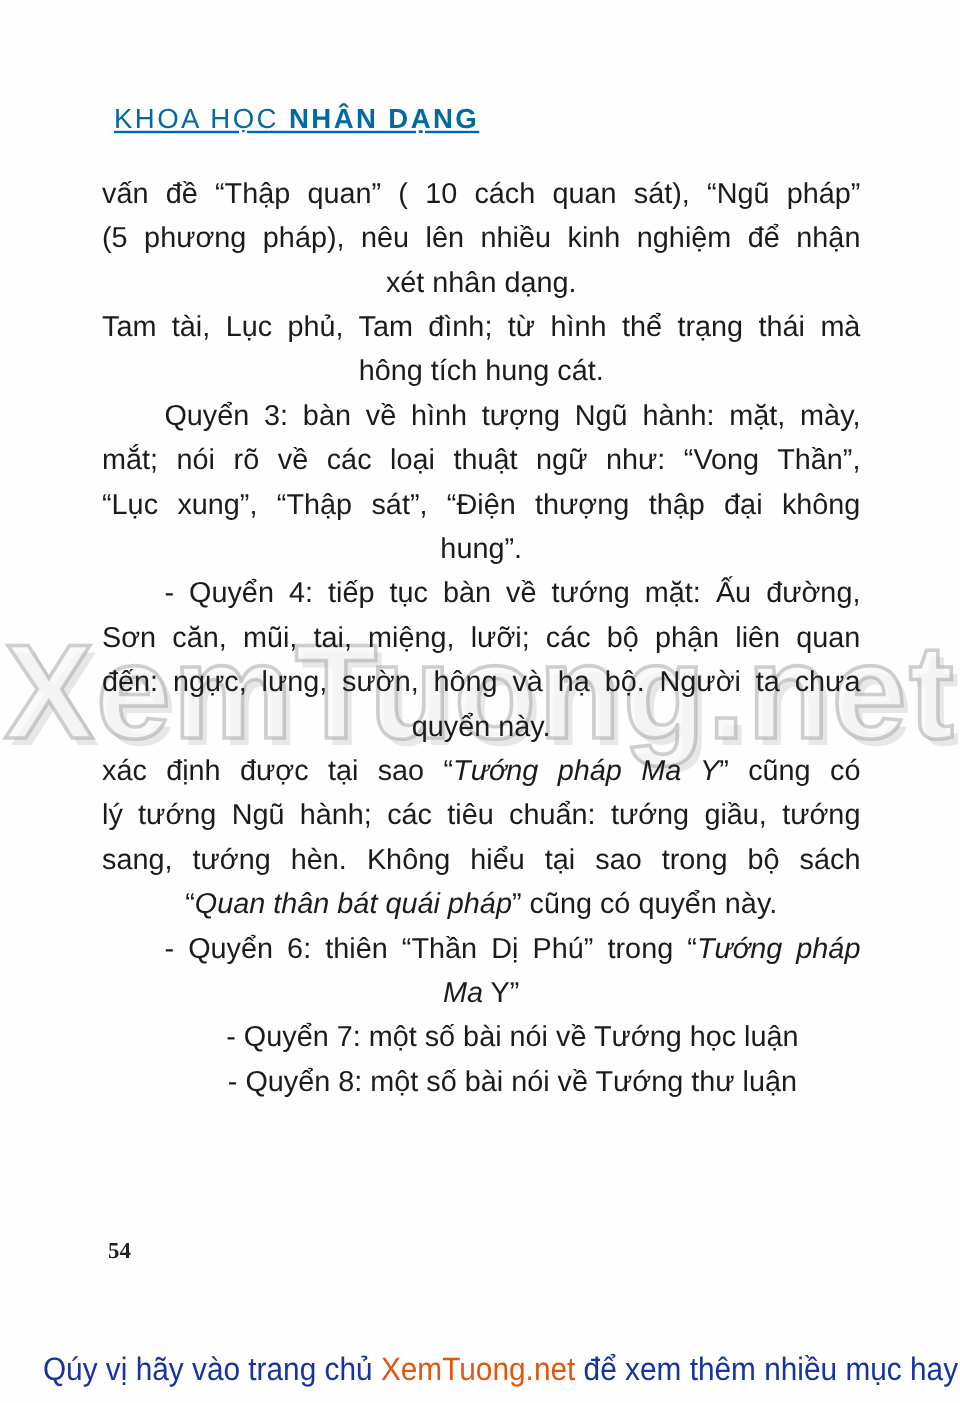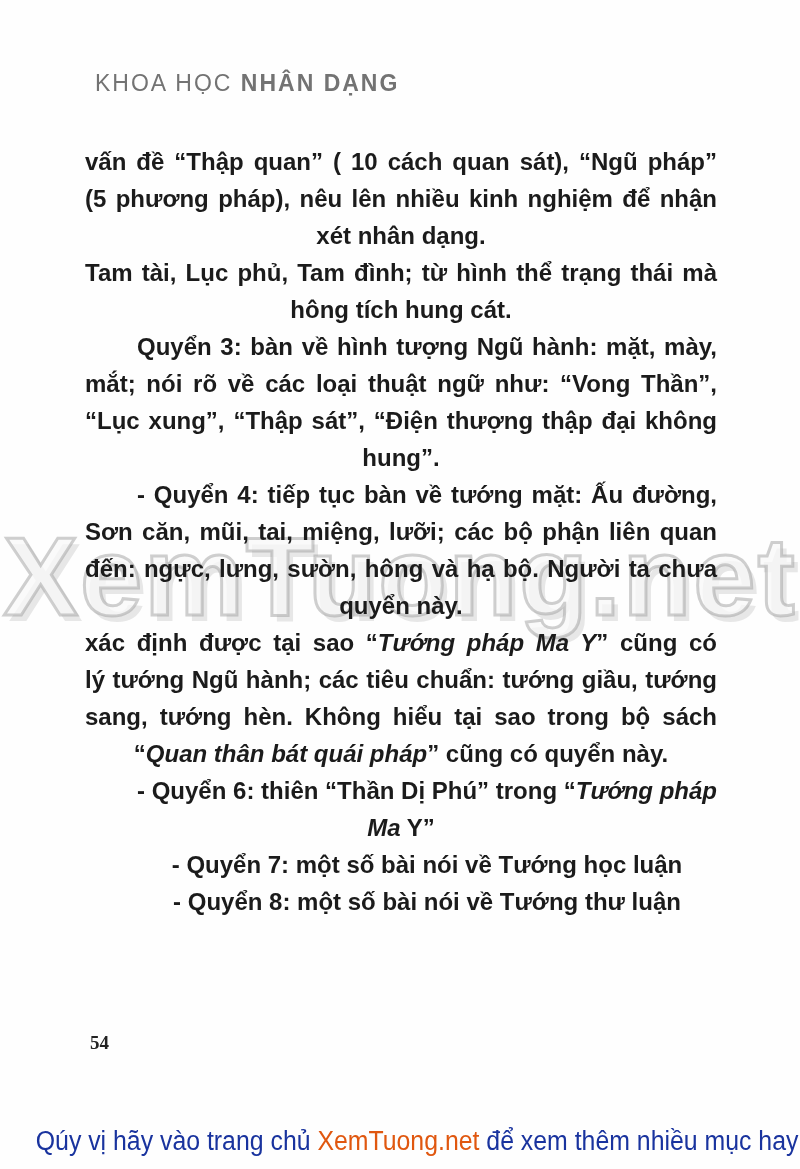--- a/index.html
+++ b/index.html
@@ -10,26 +10,27 @@
     overflow: hidden;
   }
   .page {
     position: relative;
     width: 800px; height: 1169px;
     background: #fefefe;
   }
   
   .running-header {
     position: absolute;
-    left: 95px; top: 70px;
+    left: 95px; top: 86px;
     font-size: 23px;
     letter-spacing: 2px;
-    color: #737373;
+    color: #0369a1;
     white-space: nowrap;
     z-index: 2;
+    text-decoration: underline;
   }
   .running-header .bold { font-weight: bold; }
 
   
   .watermark {
     position: absolute;
     left: 50%; top: 512px;
     transform: translateX(-50%);
     font-family: "Liberation Sans", sans-serif;
     font-weight: bold;
@@ -45,21 +46,20 @@
 
   
   .body-text {
     position: absolute;
     left: 85px; top: 143px;
     width: 632px;
     font-size: 24px;
     line-height: 37px;
     color: #1b1b1b;
     z-index: 2;
-    font-weight: bold;
   }
   .line {
     height: 37px;
     white-space: nowrap;
     text-align: center;
   }
   .line.just {
     text-align: justify;
     text-align-last: justify;
     text-justify: inter-word;

